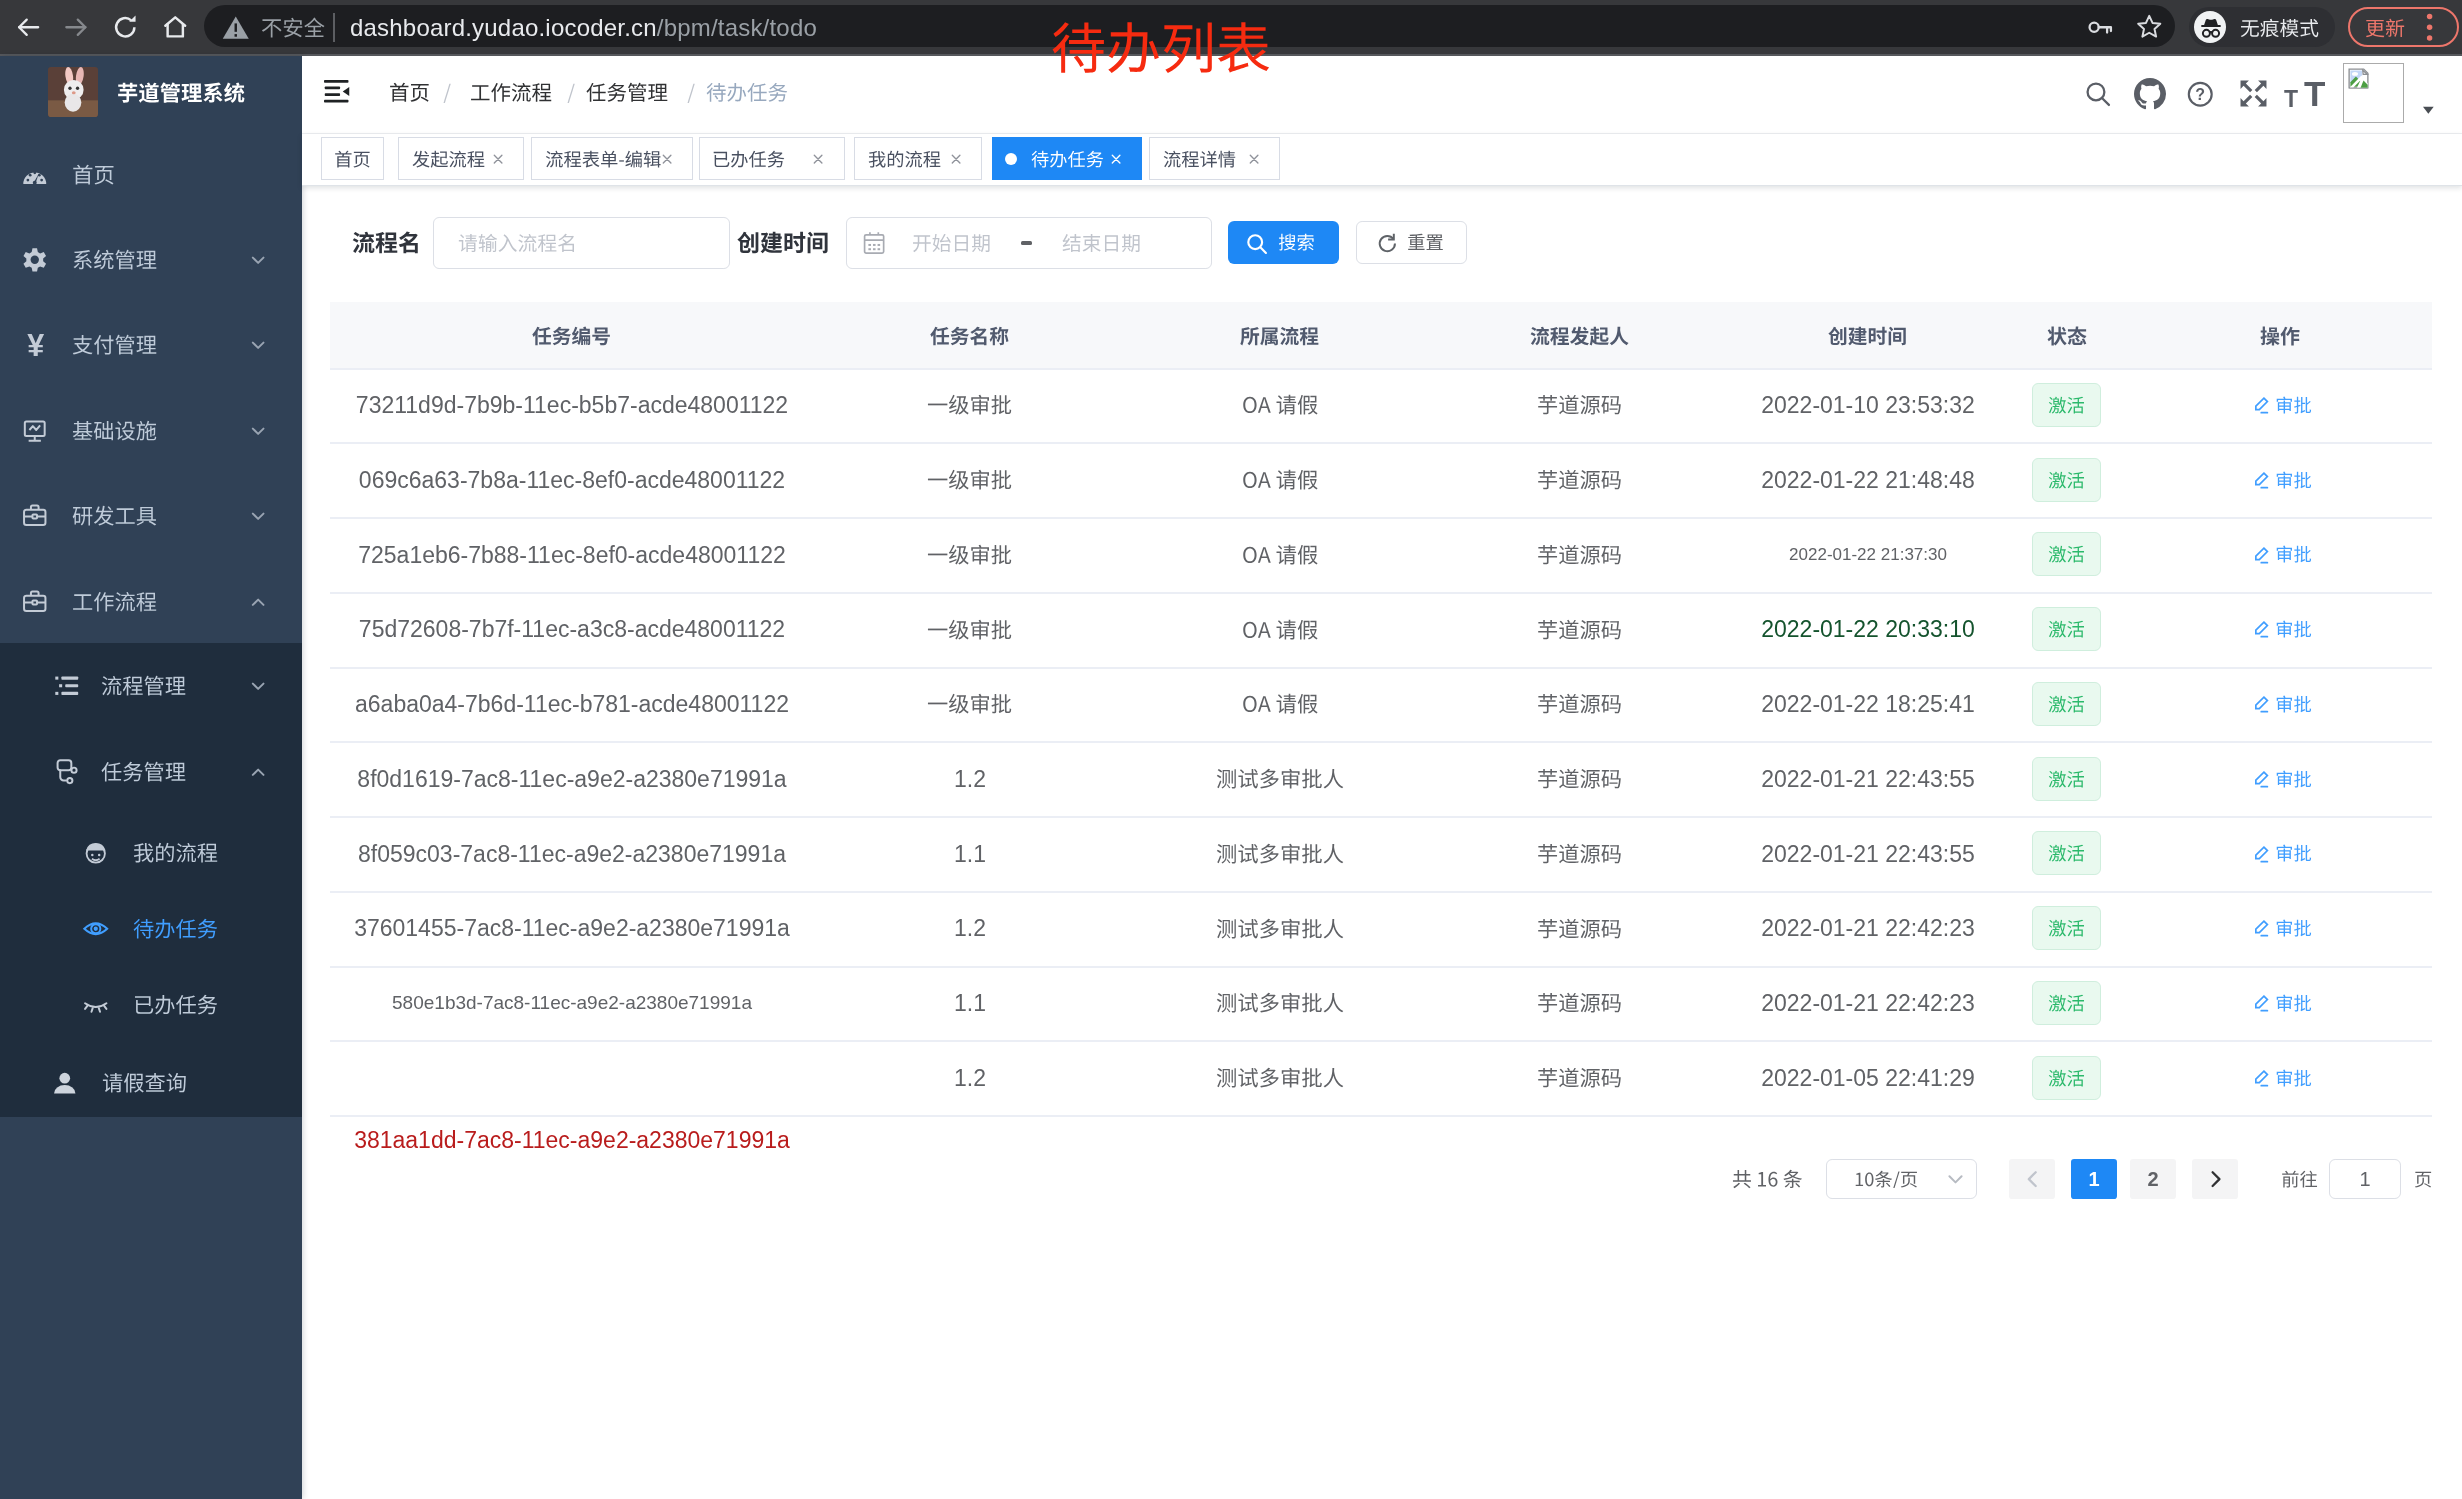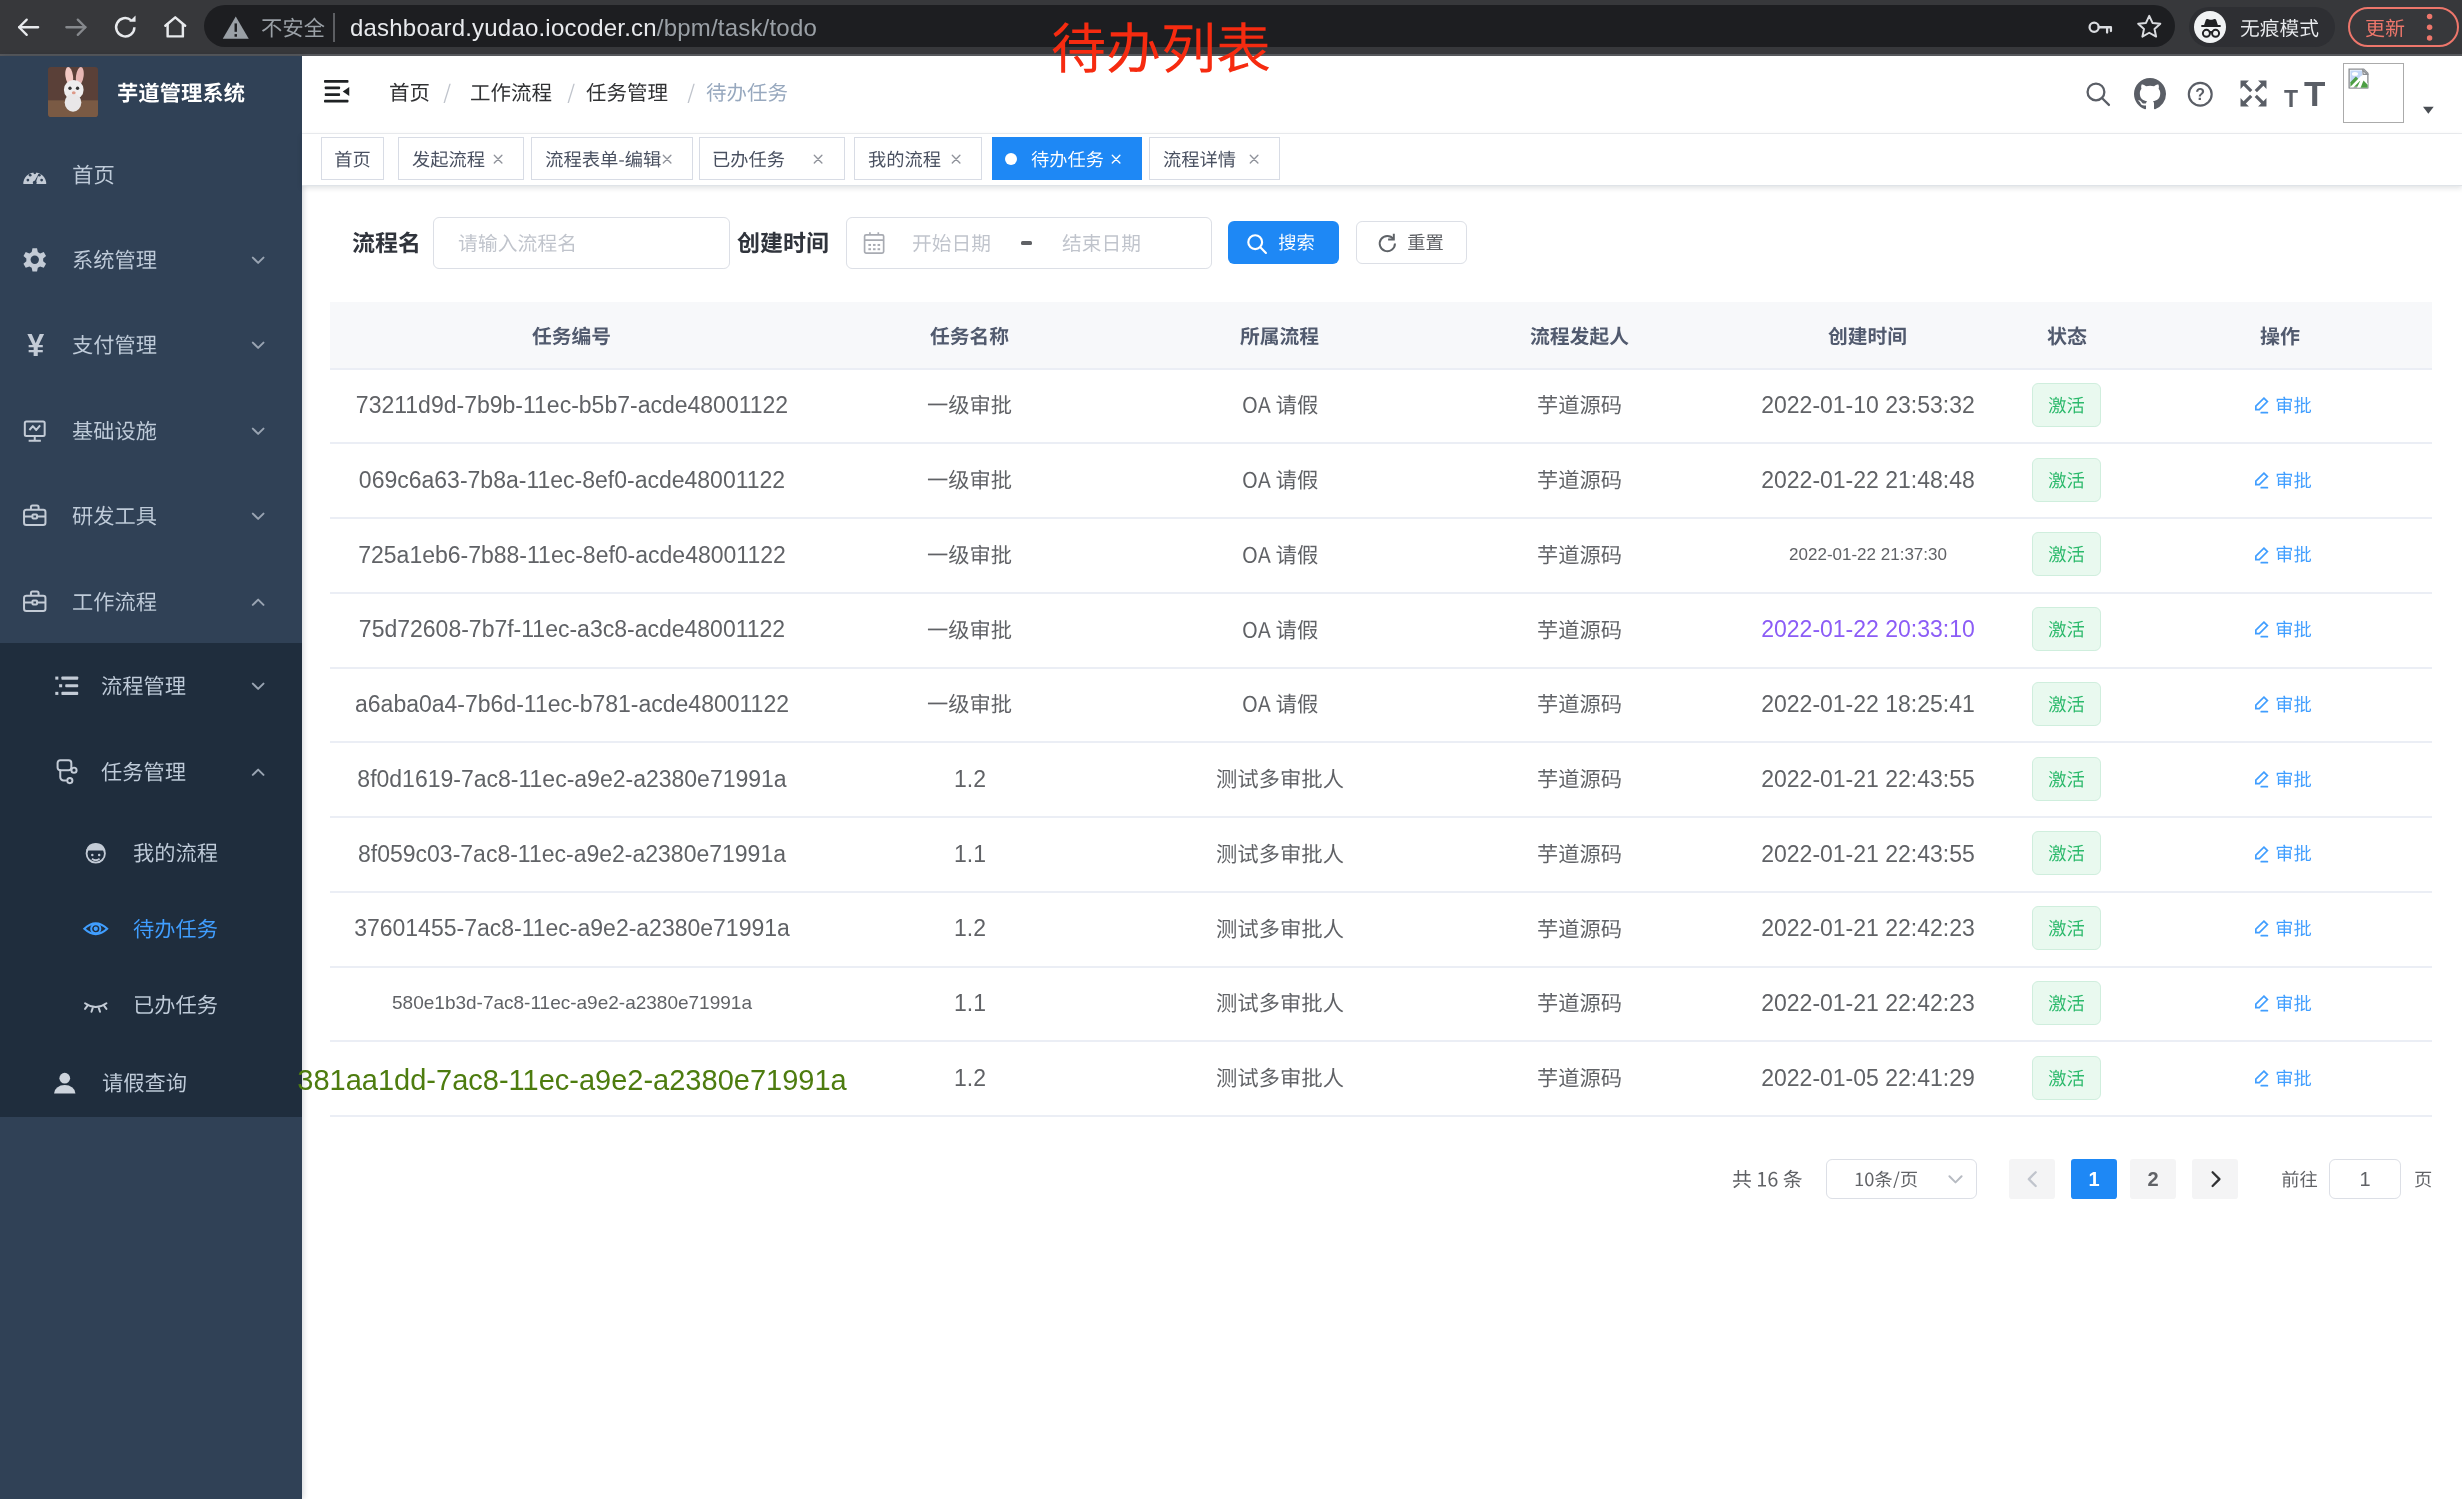--- a/index.html
+++ b/index.html
@@ -804,21 +804,21 @@
       </svg>
     </div>
     <div style="position:absolute;left:1537px;top:619px">
       <svg width="85" height="21.4" fill="#606266" style="display:block" viewBox="0 0 112 28">
         <use href="#r828b" transform="matrix(0.0280,0,0,-0.0280,0.0,24.6)"></use>
         <use href="#r9053" transform="matrix(0.0280,0,0,-0.0280,28.0,24.6)"></use>
         <use href="#r6e90" transform="matrix(0.0280,0,0,-0.0280,56.0,24.6)"></use>
         <use href="#r7801" transform="matrix(0.0280,0,0,-0.0280,84.0,24.6)"></use>
       </svg>
     </div>
-    <div style="position:absolute;left:1868px;top:629px;transform:translate(-50%,-50%);font-size:23px;color:#8b5cf6;font-weight:400;letter-spacing:0;white-space:nowrap">2022-01-22 20:33:10</div>
+    <div style="position:absolute;left:1868px;top:629px;transform:translate(-50%,-50%);font-size:23px;color:#14532d;font-weight:400;letter-spacing:0;white-space:nowrap">2022-01-22 20:33:10</div>
     <div style="position:absolute;left:2032px;top:607px;width:69px;height:44px;background:#e9f9ef;border:1.5px solid #cfeedd;border-radius:6.1px;box-sizing:border-box"></div>
     <div style="position:absolute;left:2048px;top:620px">
       <svg width="37" height="18.3" fill="#2bb96b" style="display:block" viewBox="0 0 48 24">
         <use href="#r6fc0" transform="matrix(0.0240,0,0,-0.0240,0.0,21.1)"></use>
         <use href="#r6d3b" transform="matrix(0.0240,0,0,-0.0240,24.0,21.1)"></use>
       </svg>
     </div>
     <svg width="20" height="20" style="position:absolute;left:2252px;top:619px" viewBox="0 0 26 26">
       <g style="fill:none;stroke:#409eff;stroke-width:2.2">
         <path d="M15.5 4 l4.5 4.5 L9.5 19 H5 v-4.5 z"></path>
@@ -1029,21 +1029,21 @@
         <path d="M15.5 4 l4.5 4.5 L9.5 19 H5 v-4.5 z"></path>
         <path d="M12 23 h8" style="stroke-linecap:round"></path>
       </g>
     </svg>
     <div style="position:absolute;left:2275px;top:994px">
       <svg width="37" height="18.3" fill="#409eff" style="display:block" viewBox="0 0 48 24">
         <use href="#r5ba1" transform="matrix(0.0240,0,0,-0.0240,0.0,21.1)"></use>
         <use href="#r6279" transform="matrix(0.0240,0,0,-0.0240,24.0,21.1)"></use>
       </svg>
     </div>
-    <div style="position:absolute;left:572px;top:1080px;transform:translate(-50%,-50%);font-size:29px;color:#4d7c0f;font-weight:400;letter-spacing:0;white-space:nowrap">381aa1dd-7ac8-11ec-a9e2-a2380e71991a</div>
+    <div style="position:absolute;left:572px;top:1140px;transform:translate(-50%,-50%);font-size:23px;color:#b91c1c;font-weight:400;letter-spacing:0;white-space:nowrap">381aa1dd-7ac8-11ec-a9e2-a2380e71991a</div>
     <div style="position:absolute;left:970px;top:1078px;transform:translate(-50%,-50%);font-size:23px;color:#606266;font-weight:400;letter-spacing:0;white-space:nowrap">1.2</div>
     <div style="position:absolute;left:1216px;top:1067px">
       <svg width="128" height="21.4" fill="#606266" style="display:block" viewBox="0 0 168 28">
         <use href="#r6d4b" transform="matrix(0.0280,0,0,-0.0280,0.0,24.6)"></use>
         <use href="#r8bd5" transform="matrix(0.0280,0,0,-0.0280,28.0,24.6)"></use>
         <use href="#r591a" transform="matrix(0.0280,0,0,-0.0280,56.0,24.6)"></use>
         <use href="#r5ba1" transform="matrix(0.0280,0,0,-0.0280,84.0,24.6)"></use>
         <use href="#r6279" transform="matrix(0.0280,0,0,-0.0280,112.0,24.6)"></use>
         <use href="#r4eba" transform="matrix(0.0280,0,0,-0.0280,140.0,24.6)"></use>
       </svg>

